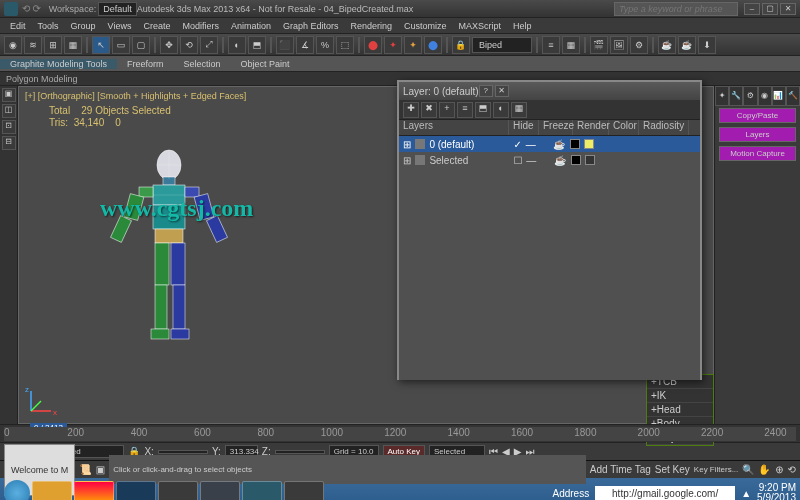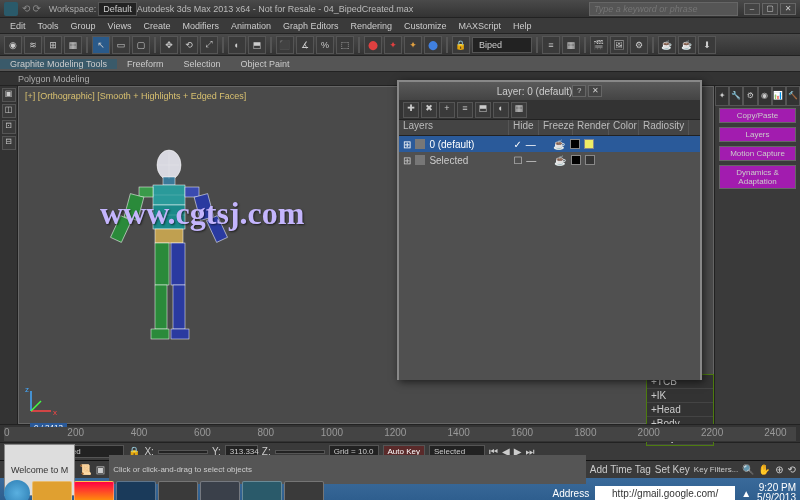--- a/index.html
+++ b/index.html
@@ -2,47 +2,47 @@
 <html><head>
 <meta charset="utf-8">
 <style>
 *{margin:0;padding:0;box-sizing:border-box;font-family:Tahoma,Arial,sans-serif;font-size:10px;user-select:none}
 body{width:800px;height:500px;background:#3a3a3a;color:#ccc;overflow:hidden;position:relative}
 .titlebar{height:18px;background:linear-gradient(#4a4a4a,#333);display:flex;align-items:center;padding:0 4px;border-bottom:1px solid #222}
 .titlebar .app-icon{width:14px;height:14px;background:#2a5a6a;border-radius:2px;margin-right:4px}
 .titlebar .workspace{font-size:9px;color:#aaa;margin-left:8px}
 .titlebar .ws-dd{background:#222;border:1px solid #555;padding:1px 4px;font-size:9px;color:#ccc;margin-left:2px}
 .titlebar .title{flex:1;font-size:9px;color:#bbb}
-.titlebar .search{width:149px;background:#555;border:1px solid #666;padding:1px 4px;font-size:9px;color:#999;font-style:italic}
+.titlebar .search{width:124px;background:#555;border:1px solid #666;padding:1px 4px;font-size:9px;color:#999;font-style:italic}
 .titlebar .win-ctrl{display:flex;gap:2px;margin-left:6px}
 .titlebar .win-ctrl span{width:16px;height:12px;background:#444;border:1px solid #666;text-align:center;line-height:10px;font-size:8px}
 .menubar{height:16px;background:#3a3a3a;display:flex;align-items:center;padding:0 4px;border-bottom:1px solid #222}
 .menubar span{padding:0 6px;font-size:9px;color:#ccc}
 .toolbar{height:22px;background:linear-gradient(#4a4a4a,#333);display:flex;align-items:center;padding:0 4px;gap:2px;border-bottom:1px solid #222}
 .tb-btn{width:18px;height:18px;background:#3a3a3a;border:1px solid #555;display:flex;align-items:center;justify-content:center;font-size:9px}
 .tb-sep{width:2px;height:16px;background:#555;margin:0 2px}
 .tb-dd{background:#222;border:1px solid #555;padding:2px 6px;font-size:9px;color:#ccc;width:60px}
 .ribbon{height:16px;background:#555;display:flex;align-items:center;border-bottom:1px solid #222}
 .ribbon span{padding:0 10px;font-size:9px;color:#ccc}
 .ribbon .sel{background:#3a5a6a}
-.subheader{height:14px;background:#333;padding:0 18px;font-size:9px;color:#aaa;display:flex;align-items:center;border-bottom:1px solid #222}
+.subheader{height:14px;background:#333;padding:0 6px;font-size:9px;color:#aaa;display:flex;align-items:center;border-bottom:1px solid #222}
 .main{display:flex;height:338px}
 .vp-col{width:18px;background:#333;border-right:1px solid #222;display:flex;flex-direction:column;align-items:center;gap:2px;padding-top:2px}
 .vp-col .vb{width:14px;height:14px;background:#3a3a3a;border:1px solid #555;font-size:8px;text-align:center}
 .viewport{flex:1;background:#4a4a4a;position:relative;border:1px solid #666}
 .vp-label{position:absolute;top:4px;left:6px;font-size:9px;color:#d8c070}
 .vp-stats{position:absolute;top:18px;left:30px;font-size:9px;color:#d8c070;line-height:12px}
 .vp-axis{position:absolute;bottom:6px;left:6px;width:30px;height:30px}
 .vp-axis .ax{position:absolute;font-size:8px}
 .sidepanel{width:86px;background:#3a3a3a;border-left:1px solid #222;display:flex;flex-direction:column}
 .sp-tabs{display:flex;height:20px;background:#333}
 .sp-tabs .t{flex:1;border:1px solid #555;text-align:center;font-size:8px;line-height:18px}
 .sp-btn{background:#a21caf;border:1px solid #666;margin:2px 4px;padding:2px;font-size:8px;text-align:center;color:#ccc}
 .layer-panel{position:absolute;left:397px;top:80px;width:305px;height:300px;background:#3a3a3a;border:2px solid #888;box-shadow:2px 2px 8px rgba(0,0,0,0.6);z-index:10}
-.lp-title{height:18px;background:linear-gradient(#5a5a5a,#444);display:flex;align-items:center;justify-content:center;padding:0 4px;font-size:9px;color:#ccc}
+.lp-title{height:18px;background:linear-gradient(#5a5a5a,#444);display:flex;align-items:center;justify-content:flex-start;padding:0 4px;font-size:9px;color:#ccc}
 .lp-title .ctrl{display:flex;gap:2px}
 .lp-title .ctrl span{width:14px;height:12px;background:#444;border:1px solid #666;text-align:center;font-size:8px}
 .lp-tools{height:20px;background:#333;display:flex;align-items:center;gap:2px;padding:0 4px;border-bottom:1px solid #222}
 .lp-tools .tb{width:16px;height:16px;background:#3a3a3a;border:1px solid #555;text-align:center;font-size:9px}
 .lp-head{height:16px;background:#444;display:flex;font-size:8px;color:#bbb;border-bottom:1px solid #222}
 .lp-head span{padding:0 4px;border-right:1px solid #555}
 .lp-body{background:#505050;height:244px;overflow:auto}
 .lp-row{height:16px;display:flex;align-items:center;font-size:8px;padding:0 4px;gap:4px}
 .lp-row.sel{background:#2a5a9a;color:#fff}
 .lp-row .ico{width:10px;height:10px;background:#777}
@@ -55,21 +55,21 @@
 .track-panel div{padding:1px 4px;color:#ccc;border-bottom:1px solid #444}
 .status{height:18px;background:#3a3a3a;display:flex;align-items:center;padding:0 4px;gap:4px;border-top:1px solid #222}
 .status .fld{background:#222;border:1px solid #555;padding:1px 4px;font-size:8px;color:#ccc}
 .status2{height:18px;background:#3a3a3a;display:flex;align-items:center;padding:0 4px;gap:4px;border-top:1px solid #111}
 .status2 .box{background:#ddd;color:#333;padding:20px 6px;font-size:9px;border:1px solid #888}
 .status2 .msg{flex:1;background:#555;padding:10px 4px;font-size:8px;color:#ccc}
 .taskbar{height:30px;background:linear-gradient(#3a6a9a,#2a5a8a);display:flex;align-items:center;padding:0 4px;gap:2px}
 .tb-start{width:26px;height:26px;border-radius:50%;background:radial-gradient(#5ab0e0,#2a7ab0)}
 .tb-app{width:40px;height:24px;background:rgba(255,255,255,0.15);border:1px solid rgba(255,255,255,0.3);border-radius:2px}
 .tb-tray{margin-left:auto;display:flex;align-items:center;gap:6px;color:#fff;font-size:8px;text-align:right}
-.watermark{position:absolute;top:195px;left:100px;font-size:32px;font-family:'Comic Sans MS',cursive;color:#c4b5fd;font-weight:bold;z-index:20;text-shadow:1px 1px 2px rgba(0,0,0,0.6)}
+.watermark{position:absolute;top:195px;left:100px;font-size:24px;font-family:'Comic Sans MS',cursive;color:#14b8a6;font-weight:bold;z-index:20;text-shadow:1px 1px 2px rgba(0,0,0,0.6)}
 .biped{position:absolute;left:80px;top:60px;width:140px;height:260px}
 svg{display:block}
 </style>
 </head>
 <body>
 
 <div class="titlebar">
   <div class="app-icon"></div>
   <span style="font-size:10px;color:#888">⟲</span>
   <span style="font-size:10px;color:#888;margin-left:2px">⟳</span>
@@ -151,20 +151,24 @@
 
 <div class="main">
   <div class="vp-col">
     <div class="vb">▣</div>
     <div class="vb">◫</div>
     <div class="vb">⊡</div>
     <div class="vb">⊟</div>
   </div>
   <div class="viewport">
     <div class="vp-label">[+] [Orthographic] [Smooth + Highlights + Edged Faces]</div>
+    <div class="vp-stats">
+      <div><span>Total</span>&nbsp;&nbsp;&nbsp;&nbsp;<span>29 Objects Selected</span></div>
+      <div><span>Tris:</span>&nbsp;&nbsp;<span>34,140</span>&nbsp;&nbsp;&nbsp;&nbsp;<span>0</span></div>
+    </div>
 
     <div class="biped">
       <svg width="140" height="260" viewBox="0 0 140 260">
 
         <ellipse cx="70" cy="18" rx="12" ry="15" fill="#d8d8e0" stroke="#fff" stroke-width="0.5"></ellipse>
 
         <rect x="64" y="30" width="12" height="8" fill="#3a7a9a" stroke="#fff" stroke-width="0.5"></rect>
 
         <rect x="54" y="38" width="32" height="20" fill="#2a9a9a" stroke="#fff" stroke-width="0.5"></rect>
         <rect x="54" y="58" width="32" height="24" fill="#1a8a8a" stroke="#fff" stroke-width="0.5"></rect>
@@ -210,21 +214,20 @@
       <div class="t">✦</div>
       <div class="t">🔧</div>
       <div class="t">⚙</div>
       <div class="t">◉</div>
       <div class="t">📊</div>
       <div class="t">🔨</div>
     </div>
     <div class="sp-btn">Copy/Paste</div>
     <div class="sp-btn">Layers</div>
     <div class="sp-btn">Motion Capture</div>
-    <div class="sp-btn">Dynamics &amp; Adaptation</div>
   </div>
 </div>
 
 <div class="track-panel">
   <div>+TCB</div>
   <div>+IK</div>
   <div>+Head</div>
   <div>+Body</div>
   <div>+Troj</div>
 </div>

